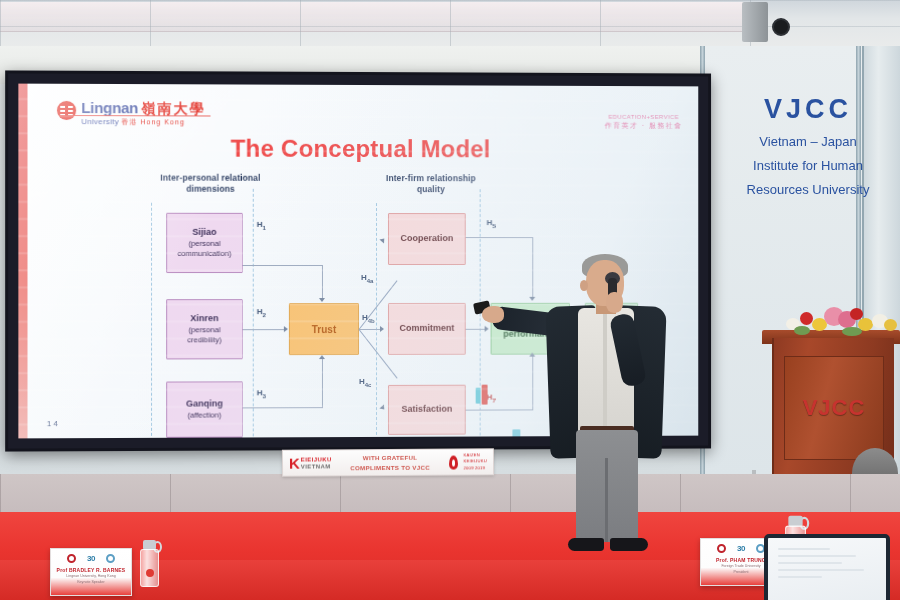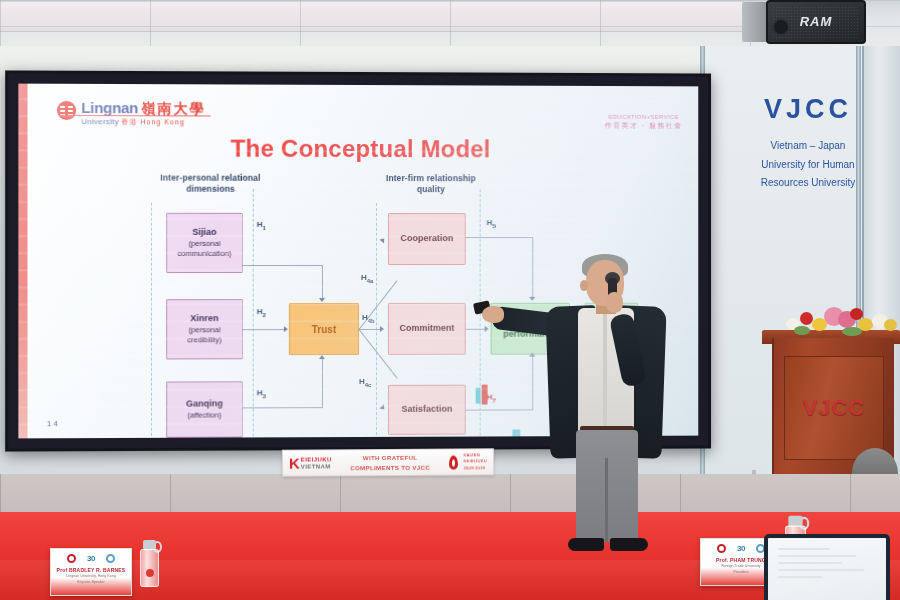--- a/index.html
+++ b/index.html
@@ -336,31 +336,27 @@
   <div class="ceiling-panel"></div>
   <div class="ceiling-grid"></div>
   <div class="wall-upper"></div>
   <div class="wall-main"></div>
   <div class="wall-glass-right"></div>
   <div class="glass-mullion" style="left:700px"></div>
   <div class="glass-mullion" style="left:856px"></div>
   <div class="door-frame"></div>
 
   <div class="speaker-mount"></div>
-  <div class="speaker-box">
-    <div class="speaker-mesh"></div>
-    <div class="speaker-brand">RAM</div>
-  </div>
   <div class="speaker-cone"></div>
 
   <div style="position:absolute; left:742px; top:96px; width:132px; text-align:center;">
     <div style="font-size:27px; font-weight:700; color:#2a52a0; letter-spacing:4px; line-height:1;">VJCC</div>
-    <div style="font-size:10px; color:#2a52a0; margin-top:14px; line-height:1.85;">
+    <div style="font-size:13px; color:#2a52a0; margin-top:7px; line-height:1.85;">
       <div>Vietnam – Japan</div>
-      <div>University for Human</div>
+      <div>Institute for Human</div>
       <div>Resources University</div>
     </div>
   </div>
 
   <div class="screen-frame">
     <div class="screen">
       <div class="slide-leftbar"></div>
 
       <div class="ln-logo">
         <div class="ln-mark"></div>

